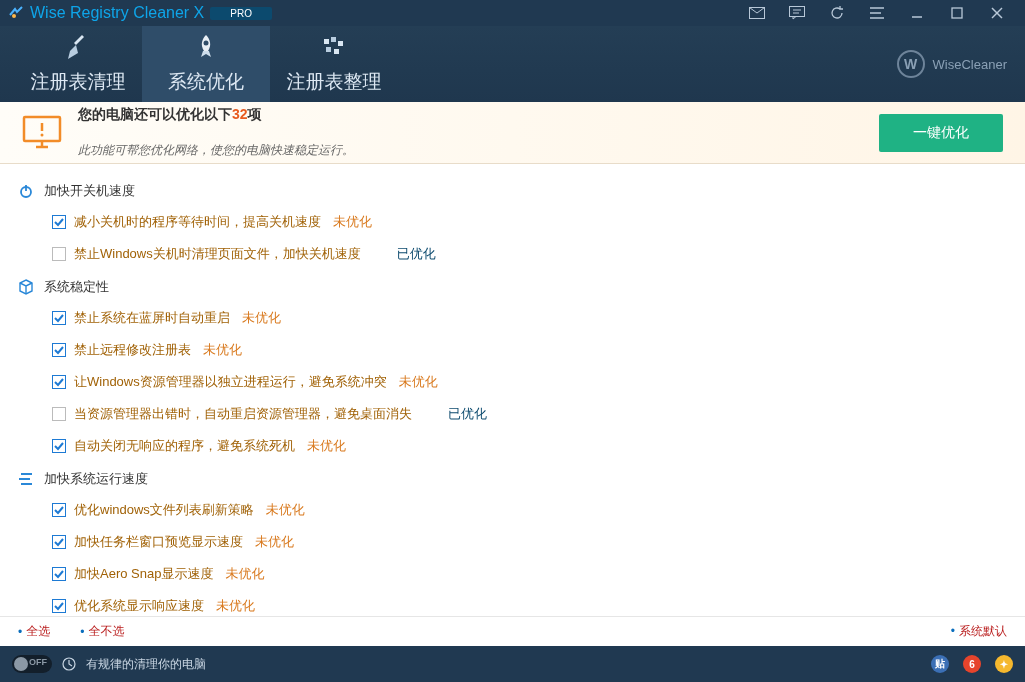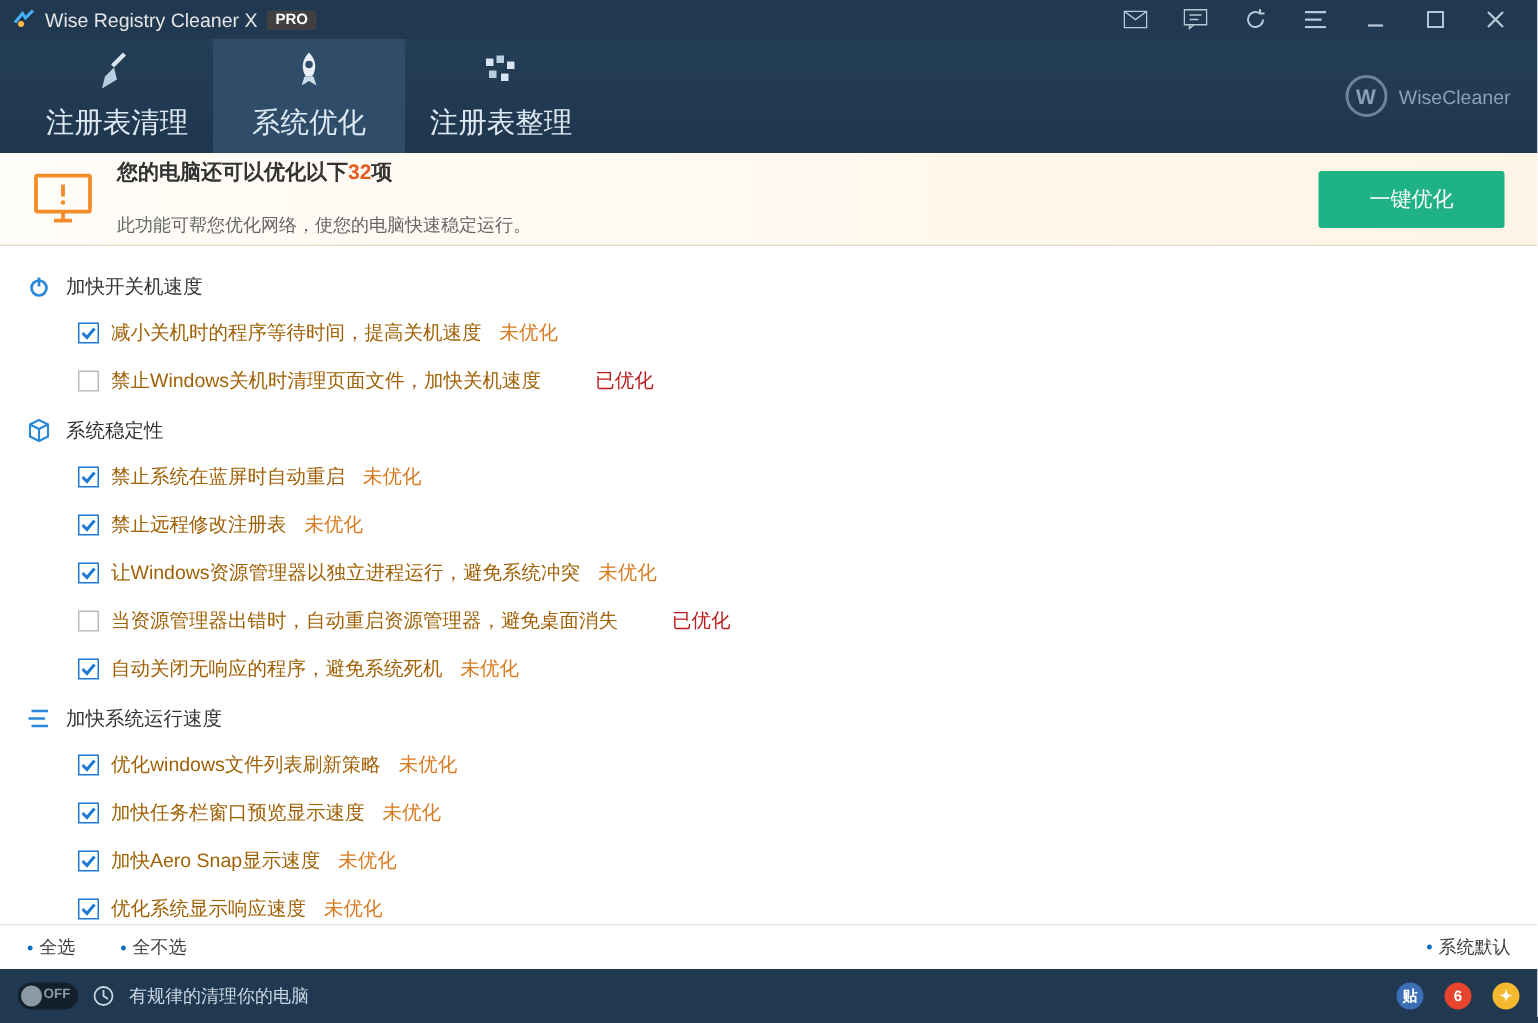--- a/index.html
+++ b/index.html
@@ -1,52 +1,52 @@
 <!DOCTYPE html>
 <html><head>
 <meta charset="utf-8">
 <style>
   * { box-sizing: border-box; margin: 0; padding: 0; }
   html, body { width: 1025px; height: 682px; font-family: "Microsoft YaHei", Arial, sans-serif; font-size: 13px; color: #333; background: #fff; overflow: hidden; }
   .titlebar { height: 26px; background: #203951; display: flex; align-items: center; padding: 0 8px; color: #dce6f0; }
   .titlebar .app-icon { width: 16px; height: 16px; margin-right: 6px; }
-  .titlebar .title { flex: 0 0 auto; font-size: 13px; color: #e5e5e5; }
-  .titlebar .pro-badge { background: #404040; color: #fff; font-size: 10px; font-weight: bold; padding: 1px 6px; border-radius: 2px; margin-left: 6px; }
+  .titlebar .title { flex: 0 0 auto; font-size: 16px; color: #0ea5e9; }
+  .titlebar .pro-badge { background: #0c4a6e; color: #fff; font-size: 10px; font-weight: normal; padding: 1px 20px; border-radius: 2px; margin-left: 6px; }
   .titlebar .spacer { flex: 1; }
   .titlebar .tb-icon { width: 40px; height: 26px; display: flex; align-items: center; justify-content: center; cursor: pointer; }
   .titlebar .tb-icon svg { stroke: #b8c8d8; fill: none; }
   .navbar { height: 76px; background: linear-gradient(#243e55, #1f374e); display: flex; align-items: stretch; padding-left: 14px; position: relative; }
   .navbar .tab { width: 128px; display: flex; flex-direction: column; align-items: center; justify-content: center; color: #dde8f3; cursor: pointer; gap: 8px; }
   .navbar .tab.active { background: #2f4d69; }
   .navbar .tab .label { font-size: 19px; }
   .navbar .brand { position: absolute; right: 18px; top: 50%; transform: translateY(-50%); display: flex; align-items: center; color: #8aa0b5; gap: 8px; }
   .brand-circle { width: 28px; height: 28px; border: 2px solid #6e849a; border-radius: 50%; display: flex; align-items: center; justify-content: center; font-weight: 700; color: #8aa0b5; font-size: 14px; }
   .banner { height: 62px; background: linear-gradient(to right, #fffdf8, #fff5e6); border-bottom: 1px solid #e8dcc9; display: flex; align-items: center; padding: 0 22px; gap: 16px; }
   .banner .monitor-icon { flex: 0 0 auto; }
   .banner .texts { flex: 1; }
   .banner .head { font-size: 14px; font-weight: 700; color: #333; }
   .banner .head .count { color: #e85b1f; }
-  .banner .sub { font-size: 12px; color: #666; margin-top: 18px; }
+  .banner .sub { font-size: 12px; color: #666; margin-top: 18px; font-style: italic; }
   .banner .action-btn { background: #1fb284; color: #fff; border: none; padding: 10px 34px; font-size: 14px; cursor: pointer; border-radius: 2px; }
   .content { height: 452px; overflow-y: auto; padding: 10px 0 0 18px; }
   .group-header { display: flex; align-items: center; gap: 10px; padding: 8px 0 6px 0; }
   .group-header .gicon { width: 16px; height: 16px; flex: 0 0 16px; }
   .group-header .gtitle { color: #333; font-size: 13px; }
   .item-row { display: flex; align-items: center; padding: 7px 0 7px 34px; gap: 8px; }
   .chk { width: 14px; height: 14px; border: 1px solid #bbb; display: inline-flex; align-items: center; justify-content: center; background: #fff; cursor: pointer; }
   .chk.checked { border-color: #1d7ad4; }
   .chk.checked svg { display: block; }
   .chk svg { display: none; }
   .item-text { color: #a16207; }
   .status { margin-left: 4px; }
   .status.un { color: #d97a1f; }
-  .status.opt { color: #b91c1c; margin-left: 28px; }
+  .status.opt { color: #0c4a6e; margin-left: 28px; }
   .footer1 { height: 30px; border-top: 1px solid #e6e6e6; display: flex; align-items: center; padding: 0 18px; font-size: 12px; }
   .footer1 .dot { color: #0a6ebd; margin-right: 4px; }
-  .footer1 a { color: #404040; text-decoration: none; cursor: pointer; margin-right: 30px; }
+  .footer1 a { color: #b91c1c; text-decoration: none; cursor: pointer; margin-right: 30px; }
   .footer1 .right { margin-left: auto; }
   .footer2 { height: 36px; background: #203951; display: flex; align-items: center; padding: 0 12px; color: #c9d6e3; font-size: 12px; gap: 10px; }
   .toggle { width: 40px; height: 18px; border-radius: 9px; background: #131f2b; position: relative; display: inline-block; font-weight: bold; }
   .toggle .knob { position: absolute; left: 2px; top: 2px; width: 14px; height: 14px; background: #8b98a5; border-radius: 50%; }
   .toggle .off { position: absolute; right: 5px; top: 2px; font-size: 9px; color: #8b98a5; }
   .footer2 .spacer { flex: 1; }
   .social { width: 18px; height: 18px; border-radius: 50%; display: inline-flex; align-items: center; justify-content: center; font-size: 10px; font-weight: bold; color: #fff; margin-left: 4px; cursor: pointer; }
   .content::-webkit-scrollbar { width: 14px; }
   .content::-webkit-scrollbar-track { background: #f0f0f0; }
   .content::-webkit-scrollbar-thumb { background: #c8c8c8; }

